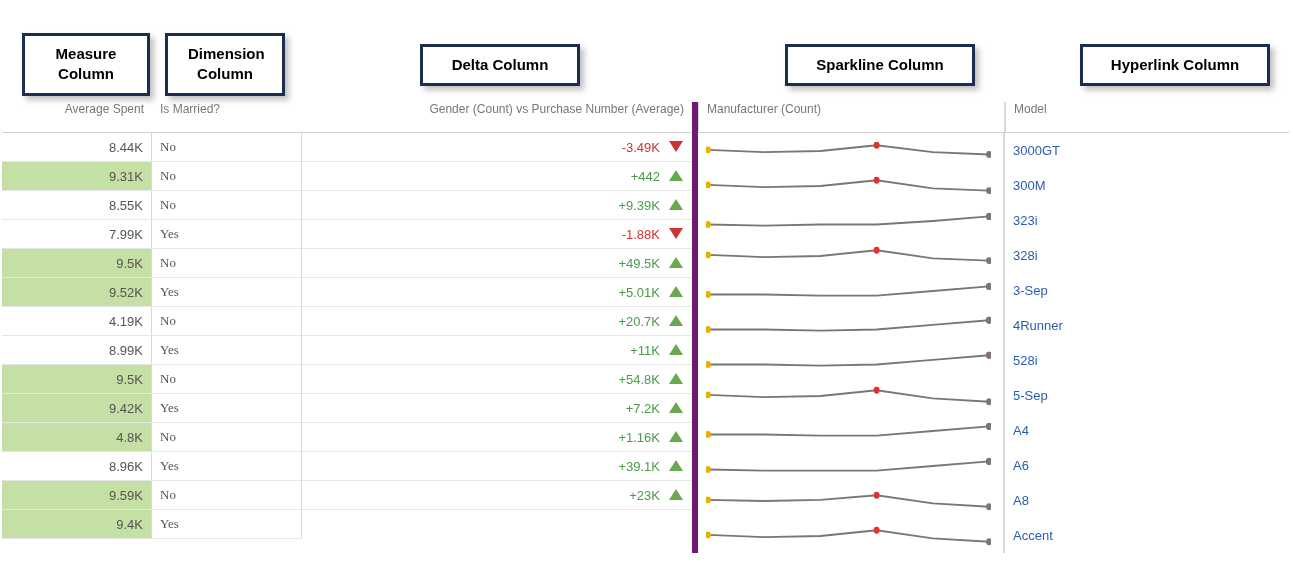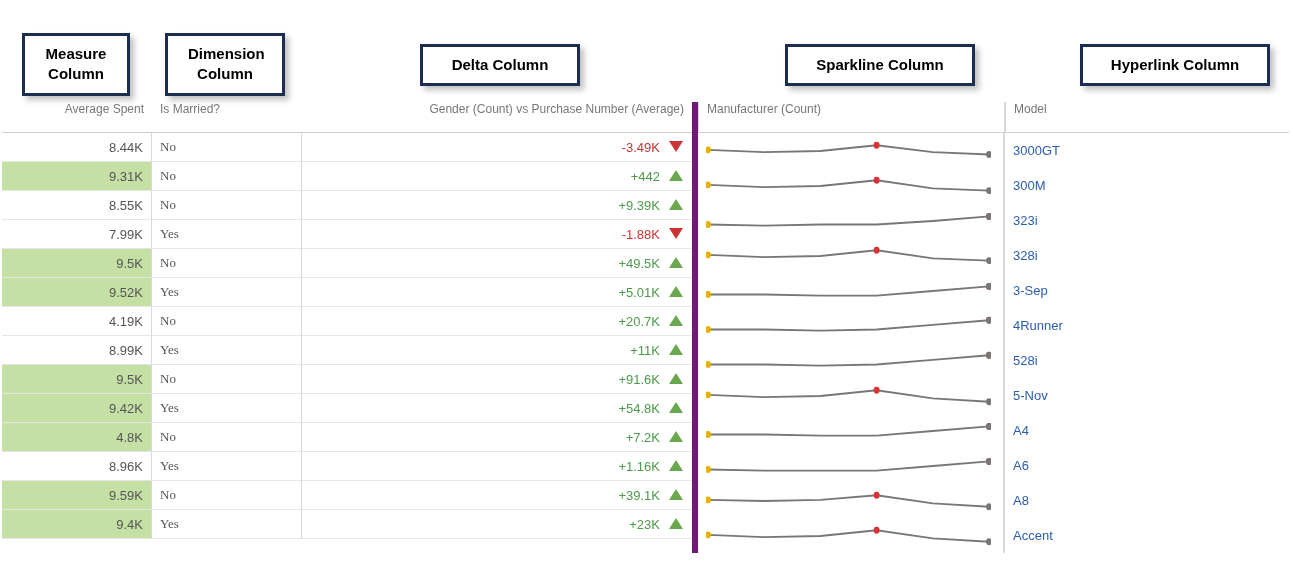--- a/index.html
+++ b/index.html
@@ -101,21 +101,21 @@
     bottom: 0;
     background: linear-gradient(to top, #fff, rgba(255,255,255,0));
     pointer-events: none;
   }
 </style>
 </head>
 <body>
 
 <div class="page">
 
-  <div class="callout" style="left:22px; top:33px; width:108px;">Measure
+  <div class="callout" style="left:22px; top:33px; width:128px;">Measure
 Column</div>
 
   <div class="callout" style="left:165px; top:33px; width:120px;">Dimension
 Column</div>
 
   <div class="callout" style="left:420px; top:44px; width:160px;">Delta Column</div>
 
   <div class="callout" style="left:785px; top:44px; width:190px;">Sparkline Column</div>
 
   <div class="callout" style="left:1080px; top:44px; width:190px;">Hyperlink Column</div>
@@ -192,24 +192,20 @@
             </div>
             <div class="cell right">
               <span class="delta-val delta-pos">+20.7K</span>
               <span class="tri"><span class="tri-up"></span></span>
             </div>
             <div class="cell right">
               <span class="delta-val delta-pos">+11K</span>
               <span class="tri"><span class="tri-up"></span></span>
             </div>
             <div class="cell right">
-              <span class="delta-val delta-pos">+91.6K</span>
-              <span class="tri"><span class="tri-up"></span></span>
-            </div>
-            <div class="cell right">
               <span class="delta-val delta-pos">+54.8K</span>
               <span class="tri"><span class="tri-up"></span></span>
             </div>
             <div class="cell right">
               <span class="delta-val delta-pos">+7.2K</span>
               <span class="tri"><span class="tri-up"></span></span>
             </div>
             <div class="cell right">
               <span class="delta-val delta-pos">+1.16K</span>
               <span class="tri"><span class="tri-up"></span></span>
@@ -345,21 +341,21 @@
             <div class="cell">
               <span class="link">3-Sep</span>
             </div>
             <div class="cell">
               <span class="link">4Runner</span>
             </div>
             <div class="cell">
               <span class="link">528i</span>
             </div>
             <div class="cell">
-              <span class="link">5-Nov</span>
+              <span class="link">5-Sep</span>
             </div>
             <div class="cell">
               <span class="link">A4</span>
             </div>
             <div class="cell">
               <span class="link">A6</span>
             </div>
             <div class="cell">
               <span class="link">A8</span>
             </div>

